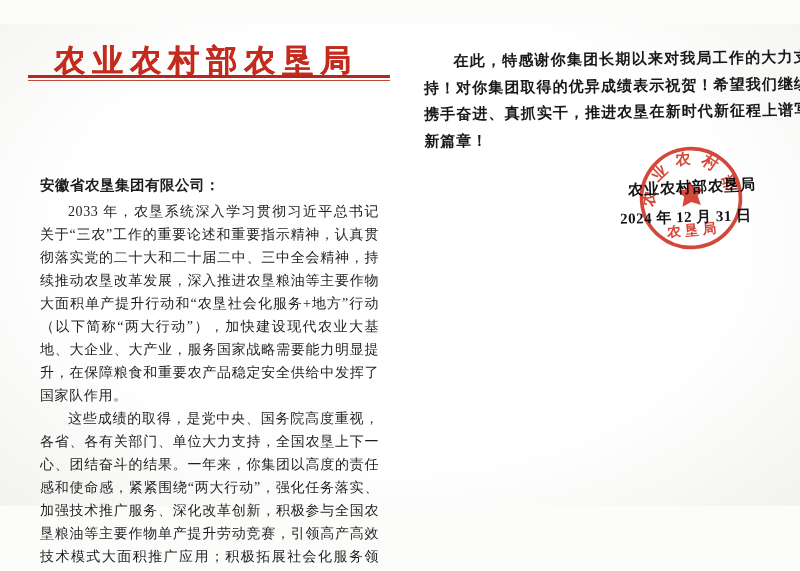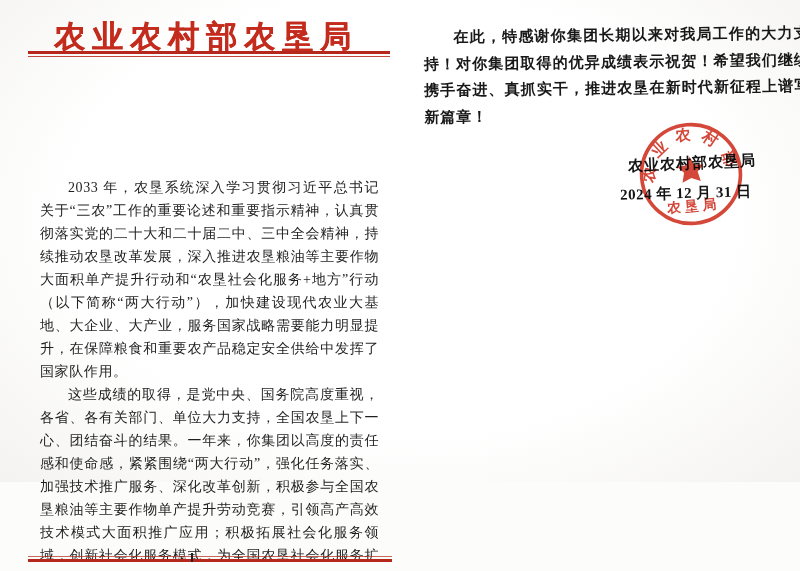--- a/index.html
+++ b/index.html
@@ -15,20 +15,21 @@
     font-family: "Liberation Serif", "DejaVu Serif", serif;
     color: var(--ink);
     overflow: hidden;
   }
   .scan {
     position: relative;
     width: 800px; height: 482px;
     background:
       radial-gradient(ellipse at 50% 45%, rgba(255,255,255,0.9) 60%, rgba(225,223,218,0.35) 100%),
       #fdfdfc;
+    margin-top: 24px;
   }
 
   
   .left-page { position: absolute; left: 0; top: 0; width: 398px; height: 571px; }
 
   .letterhead {
     position: absolute; left: 28px; top: 16px; width: 356px;
     text-align: center;
     font-size: 31px; font-weight: 700;
     letter-spacing: 7px;
@@ -122,20 +123,21 @@
   <div class="left-page">
 
     <div class="letterhead">农业农村部农垦局</div>
 
     <div class="header-rule">
       <div class="thick"></div>
       <div class="thin"></div>
     </div>
 
 
+    <div class="recipient">安徽省农垦集团有限公司：</div>
 
     <div class="body-text">
       <p>2033 年，农垦系统深入学习贯彻习近平总书记关于“三农”工作的重要论述和重要指示精神，认真贯彻落实党的二十大和二十届二中、三中全会精神，持续推动农垦改革发展，深入推进农垦粮油等主要作物大面积单产提升行动和“农垦社会化服务+地方”行动（以下简称“两大行动”），加快建设现代农业大基地、大企业、大产业，服务国家战略需要能力明显提升，在保障粮食和重要农产品稳定安全供给中发挥了国家队作用。</p>
       <p>这些成绩的取得，是党中央、国务院高度重视，各省、各有关部门、单位大力支持，全国农垦上下一心、团结奋斗的结果。一年来，你集团以高度的责任感和使命感，紧紧围绕“两大行动”，强化任务落实、加强技术推广服务、深化改革创新，积极参与全国农垦粮油等主要作物单产提升劳动竞赛，引领高产高效技术模式大面积推广应用；积极拓展社会化服务领域，创新社会化服务模式，为全国农垦社会化服务扩面提质作出了积极贡献。</p>
     </div>
 
     <div class="footer-rule">
       <div class="thin"></div>
       <div class="thick"></div>
     </div>

